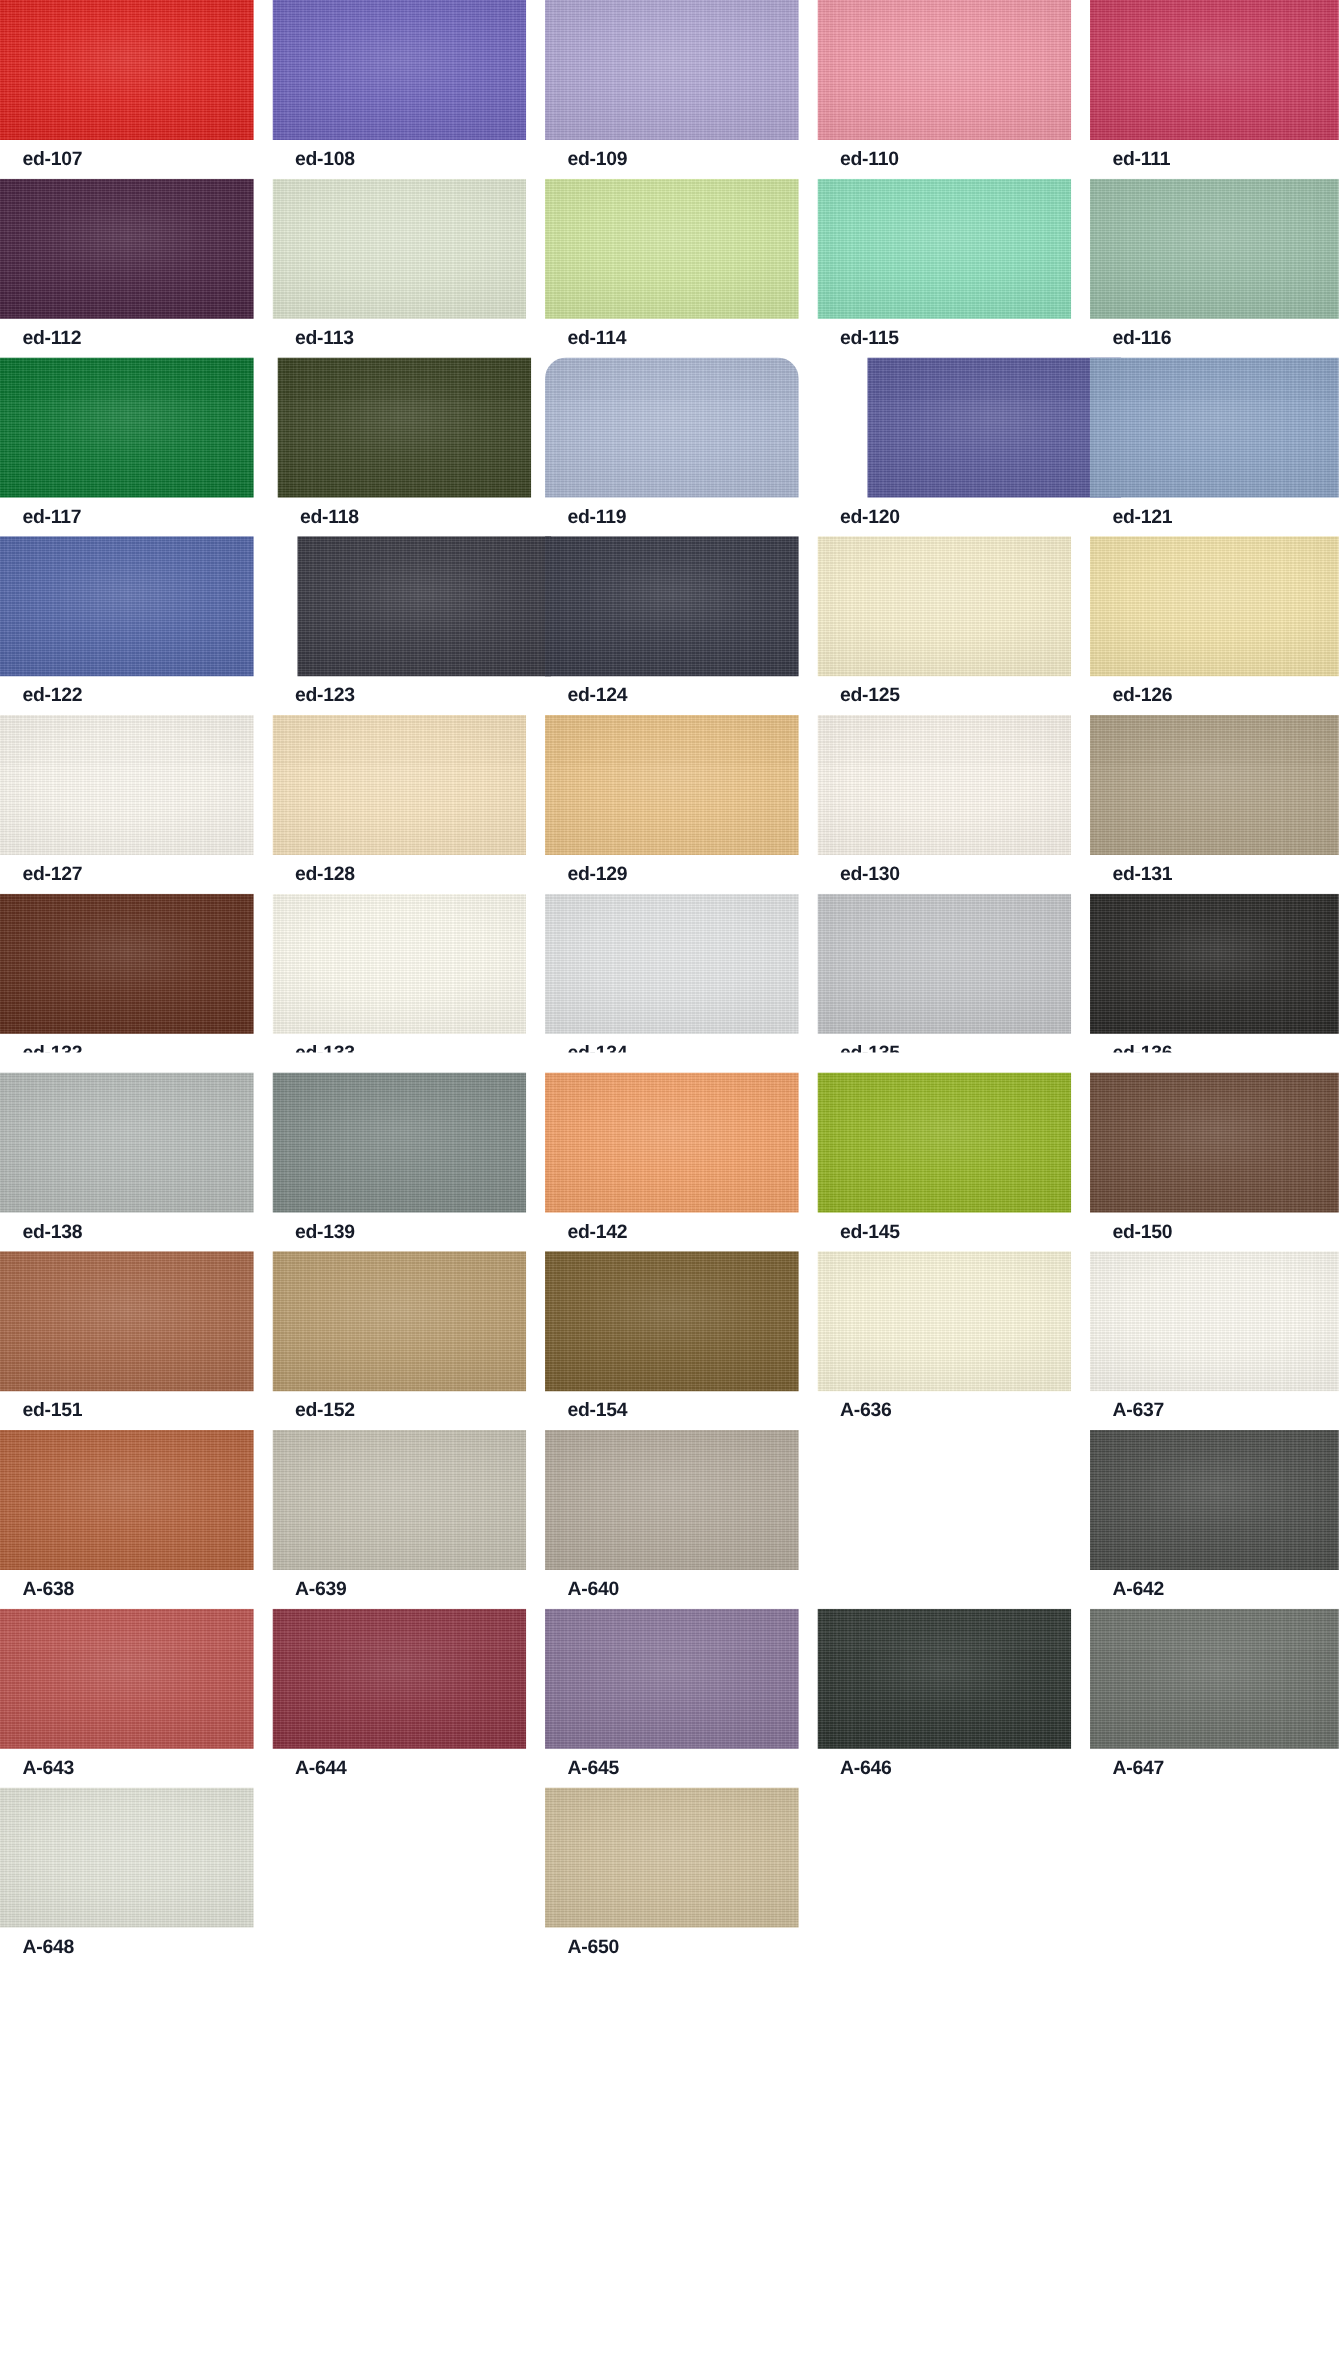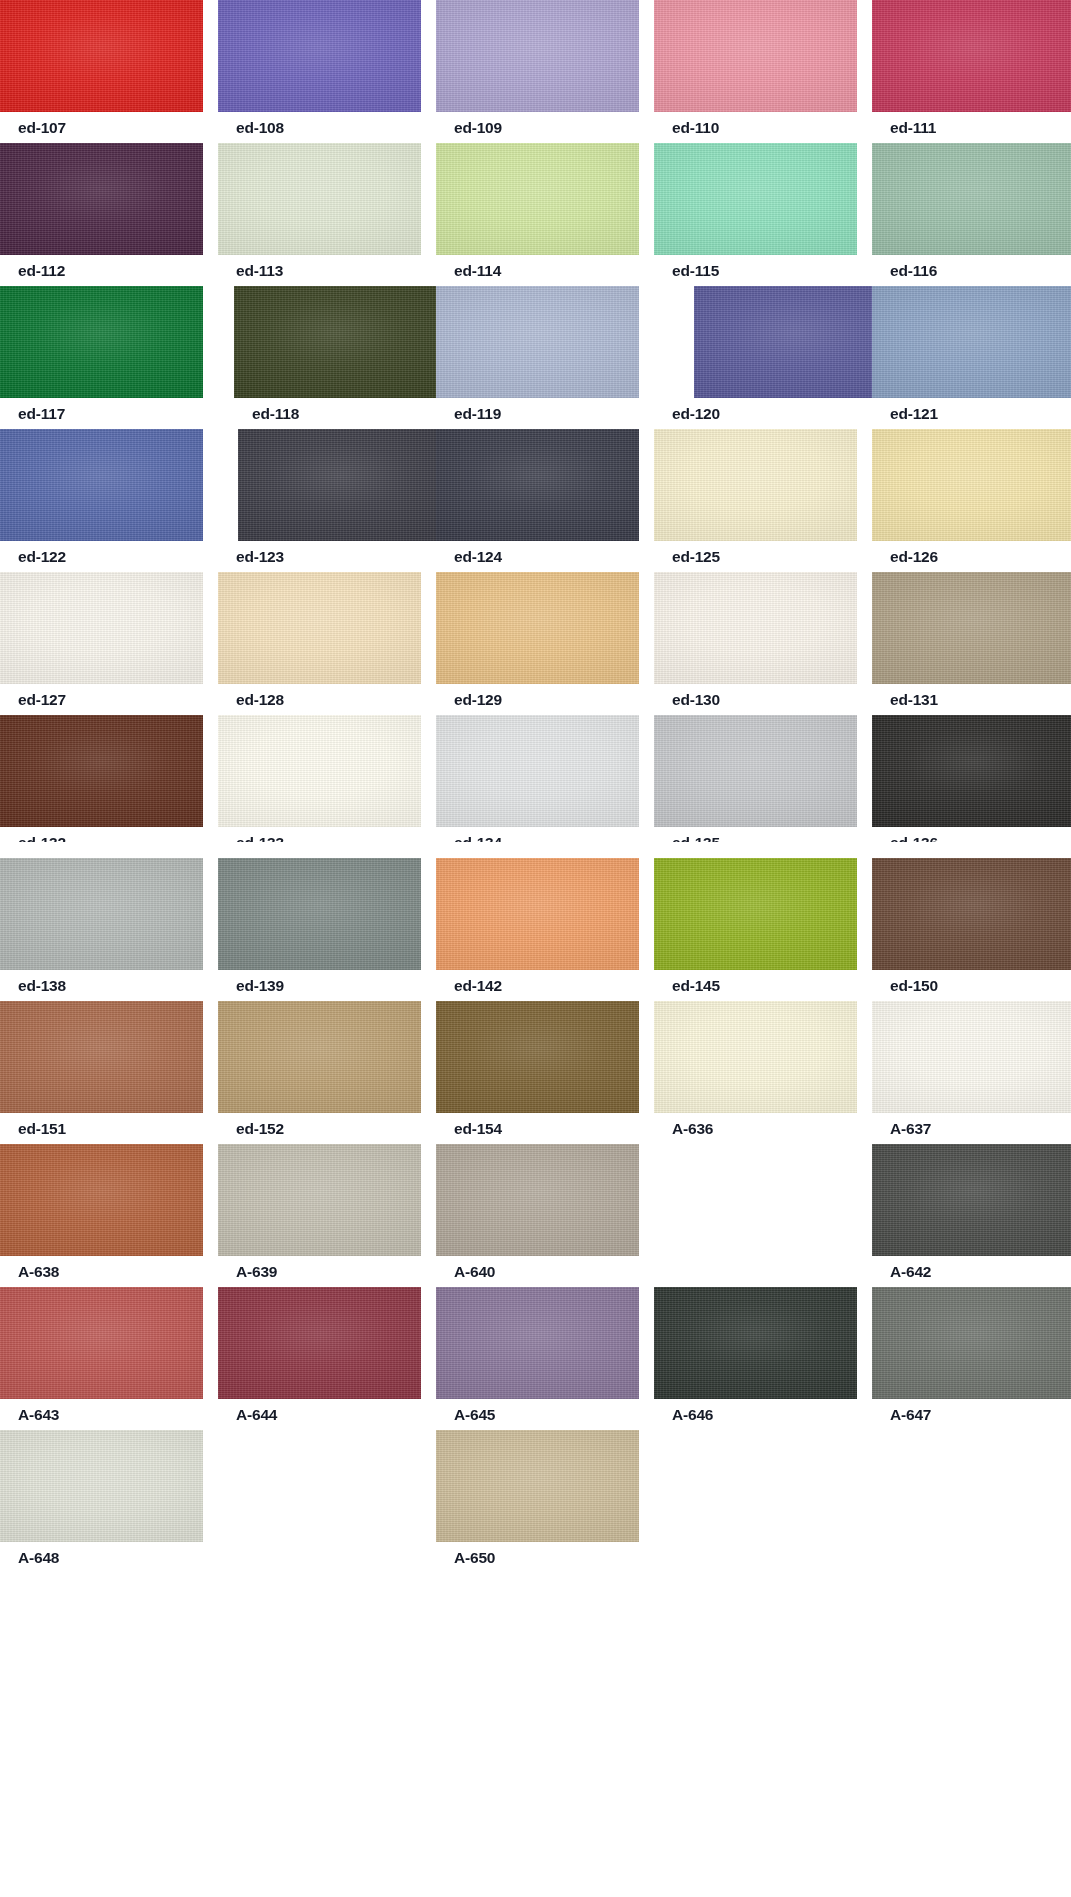--- a/index.html
+++ b/index.html
@@ -135,25 +135,25 @@
       <div class="swatch-label">ed-115</div>
     </div>
     <div class="swatch-cell" style="left: 872px; top: 143px;">
       <div class="swatch-chip" style="background-color: rgb(156, 193, 171);"></div>
       <div class="swatch-label">ed-116</div>
     </div>
     <div class="swatch-cell" style="left: 0px; top: 286px;">
       <div class="swatch-chip" style="background-color: rgb(7, 117, 47);"></div>
       <div class="swatch-label">ed-117</div>
     </div>
-    <div class="swatch-cell" style="left: 234px; top: 286px;">
+    <div class="swatch-cell" style="left: 222px; top: 286px;">
       <div class="swatch-chip" style="background-color: rgb(58, 67, 34);"></div>
       <div class="swatch-label">ed-118</div>
     </div>
-    <div class="swatch-cell" style="left: 436px; top: 286px;">
+    <div class="swatch-cell" style="left: 436px; top: 286px; border-radius: 17px;">
       <div class="swatch-chip" style="background-color: rgb(174, 186, 212);"></div>
       <div class="swatch-label">ed-119</div>
     </div>
     <div class="swatch-cell" style="left: 654px; top: 286px; padding-left: 40px;">
       <div class="swatch-chip" style="background-color: rgb(90, 90, 156);"></div>
       <div class="swatch-label">ed-120</div>
     </div>
     <div class="swatch-cell" style="left: 872px; top: 286px;">
       <div class="swatch-chip" style="background-color: rgb(140, 164, 198);"></div>
       <div class="swatch-label">ed-121</div>

